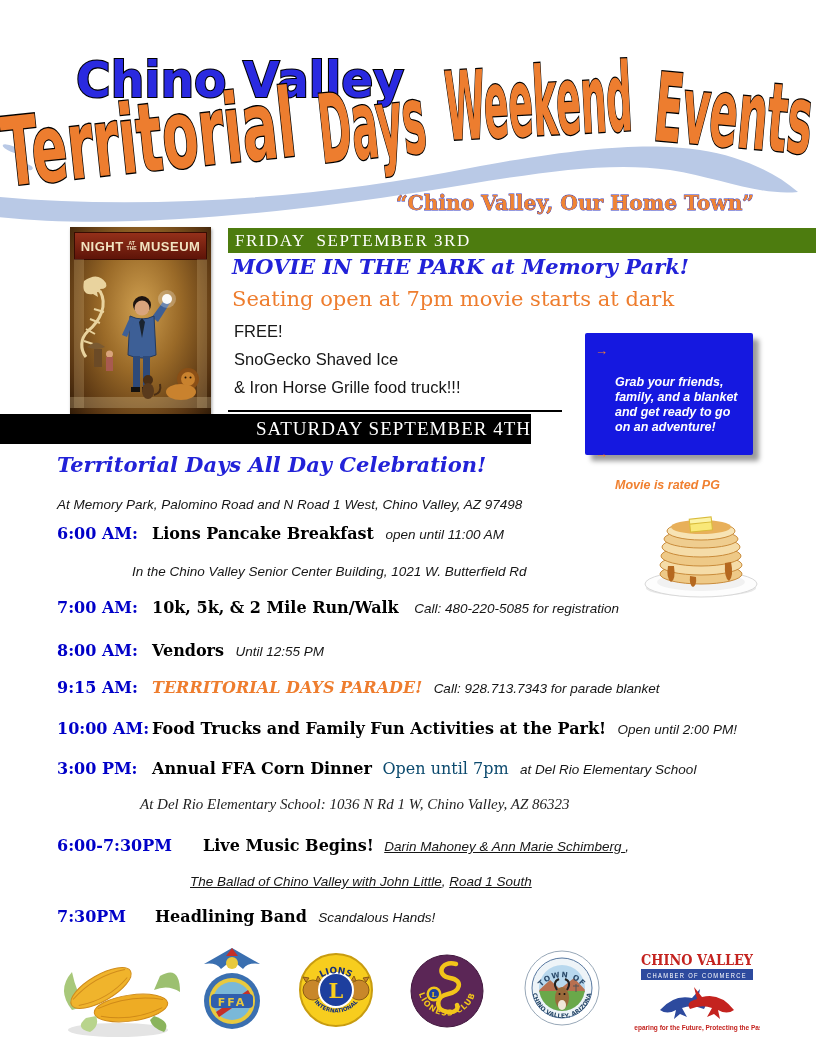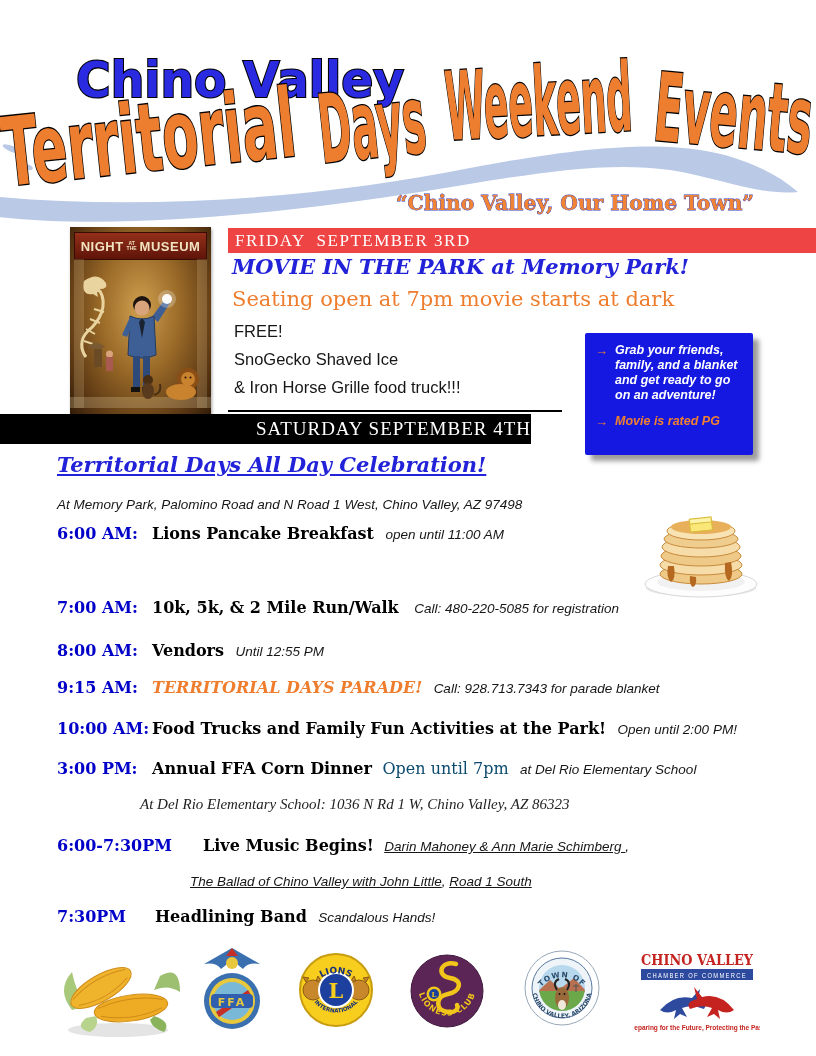--- a/index.html
+++ b/index.html
@@ -15,45 +15,45 @@
     background:radial-gradient(ellipse at 50% 42%,#d0a050 0%,#9a6a28 40%,#583512 78%,#2a1706 100%);
     box-shadow:1px 2px 3px rgba(0,0,0,.35);}
   .poster-banner{position:absolute;left:4px;top:5px;right:4px;height:26px;
     background:linear-gradient(#94301a,#5e1408);border:1px solid #380c03;
     display:flex;align-items:center;justify-content:center;gap:3px;color:#f2e3c0;}
   .poster-banner .big{font:bold 13px "Liberation Sans",sans-serif;letter-spacing:.5px;}
   .poster-banner .small{font:bold 5px "Liberation Sans",sans-serif;line-height:5px;text-align:center;}
   .poster-scene{position:absolute;left:0;top:32px;}
 
   
-  .friday-bar{position:absolute;left:228px;top:228px;width:588px;height:25px;background:#ef4444;}
+  .friday-bar{position:absolute;left:228px;top:228px;width:588px;height:25px;background:#4d7c0f;}
   .friday-bar span{display:block;font:17px "Liberation Serif",serif;letter-spacing:1.5px;
     line-height:25px;padding-left:7px;color:#fff;white-space:pre;}
   .saturday-bar{position:absolute;left:0;top:414px;width:531px;height:30px;background:#000;}
   .saturday-bar span{display:block;font:19px "Liberation Serif",serif;letter-spacing:1px;
     line-height:30px;padding-left:48px;color:#fff;white-space:pre;text-align:right;}
 
   
   .movie-line{position:absolute;left:232px;top:254px;font:italic bold 21px "DejaVu Serif",serif;
     color:#2222d8;white-space:nowrap;}
   .seating{position:absolute;left:232px;top:287px;font:21px "DejaVu Serif",serif;color:#ee7d2e;white-space:nowrap;}
   .plainline{position:absolute;left:234px;font:16.5px "Liberation Sans",sans-serif;color:#161616;white-space:nowrap;}
   .divider{position:absolute;left:228px;top:410px;width:334px;height:2px;background:#000;}
 
   
   .callout{position:absolute;left:585px;top:333px;width:168px;height:122px;background:#1518e0;
     border-radius:2px;box-shadow:6px 6px 5px #9c9c9c;padding:10px 6px 6px 10px;box-sizing:border-box;}
   .bullet{display:flex;gap:6px;margin-bottom:11px;}
   .arr{color:#f08030;font:bold 13px "Liberation Sans",sans-serif;flex:0 0 14px;}
-  .ctext{color:#fff;font:italic bold 12.5px "Liberation Sans",sans-serif;line-height:1.2;}
+  .ctext{color:#fff;font:italic bold 12.5px "Liberation Sans",sans-serif;line-height:1.2;margin-top:32px;}
   .ctext.orange{color:#f08030;}
 
   
   .sat-headline{position:absolute;left:57px;top:452px;font:italic bold 21px "DejaVu Serif",serif;
-    color:#2222d8;text-decoration:underline;white-space:nowrap;}
+    color:#2222d8;white-space:nowrap;}
   .sat-location{position:absolute;left:57px;top:497px;font:italic 13.5px "Liberation Sans",sans-serif;
     color:#161616;white-space:nowrap;}
 
   .row{position:absolute;left:57px;width:750px;height:22px;}
   .time{font:bold 16px "DejaVu Serif",serif;color:#0000c8;white-space:nowrap;}
   .content{position:absolute;left:95px;top:0;white-space:nowrap;}
   .content.shift{left:146px;}
   .btitle{font:bold 16px "DejaVu Serif",serif;color:#000;}
   .mid{font:16px "DejaVu Serif",serif;color:#0c4a6e;margin-left:6px;}
   .detail{font:italic 13.5px "Liberation Sans",sans-serif;color:#161616;margin-left:7px;}
@@ -173,20 +173,21 @@
   <div class="sat-headline">Territorial Days All Day Celebration!</div>
   <div class="sat-location">At Memory Park, Palomino Road and N Road 1 West, Chino Valley, AZ 97498</div>
 
   <div class="row" style="top:524px">
     <span class="time">6:00 AM:</span>
     <span class="content">
       <span class="btitle">Lions Pancake Breakfast</span>
       <span class="detail">open until 11:00 AM</span>
     </span>
   </div>
+  <div class="subline" style="top:564px;left:132px">In the Chino Valley Senior Center Building, 1021 W. Butterfield Rd</div>
 
   <div class="row" style="top:598px">
     <span class="time">7:00 AM:</span>
     <span class="content">
       <span class="btitle">10k, 5k, &amp; 2 Mile Run/Walk</span>
       <span class="detail wide">Call: 480-220-5085 for registration</span>
     </span>
   </div>
 
   <div class="row" style="top:641px">

